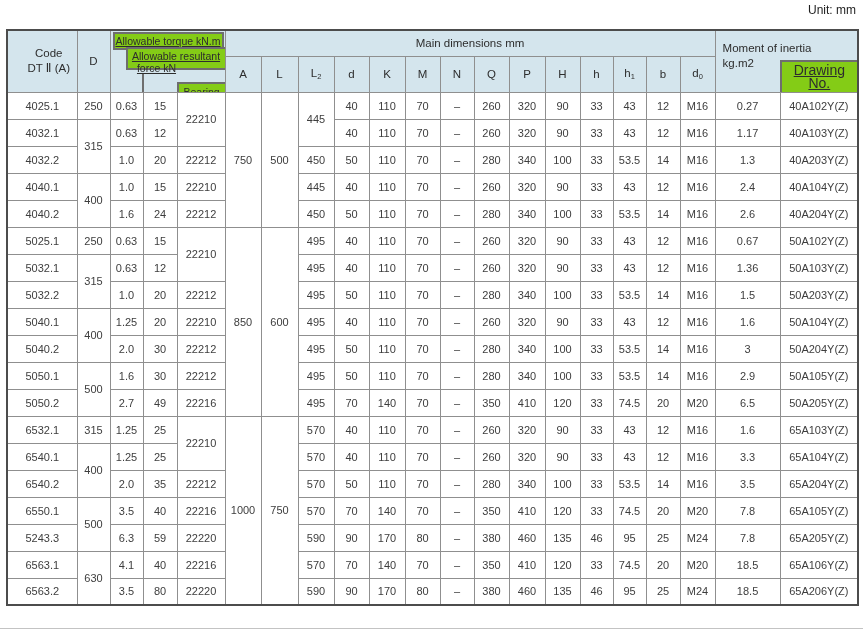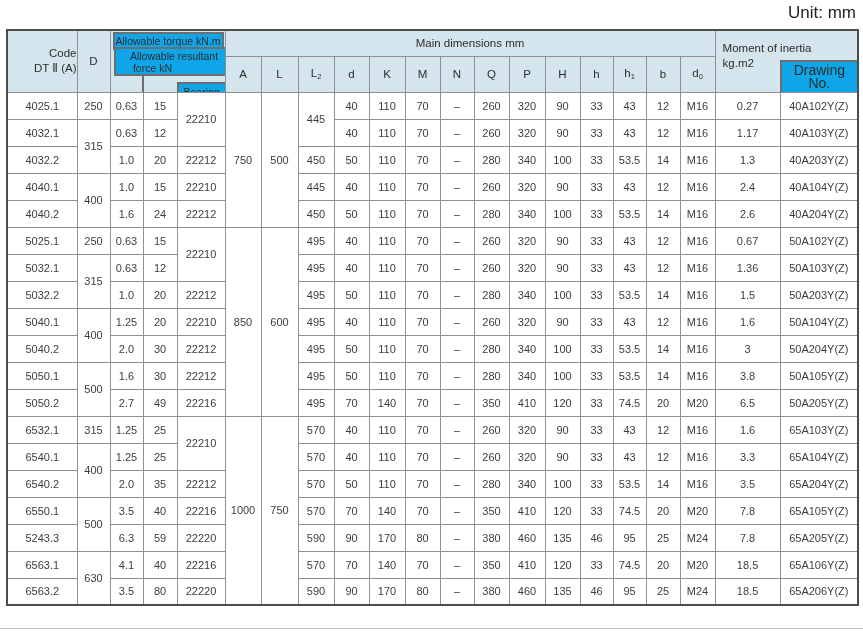--- a/index.html
+++ b/index.html
@@ -1,38 +1,38 @@
 <!DOCTYPE html>
 <html><head>
 <meta charset="utf-8">
 <style>
   html,body{margin:0;padding:0;background:#fff;}
   .page{position:relative;width:863px;height:633px;background:#ffffff;overflow:hidden;
         font-family:"Liberation Sans","DejaVu Sans",sans-serif;}
-  .unit{position:absolute;top:3px;right:7px;font-size:17px;color:#1e1e1e;}
+  .unit{position:absolute;top:3px;right:7px;font-size:12px;color:#1e1e1e;}
   .bottom-rule{position:absolute;left:0;top:628px;width:863px;height:1px;background:#c3c3c3;}
 
   table.spec{position:absolute;left:6px;top:29px;width:851px;border-collapse:collapse;
              table-layout:fixed;border:2px solid #4c4c4c;}
   th,td{border:1px solid #8f8f8f;padding:0;text-align:center;vertical-align:middle;
         box-sizing:border-box;overflow:hidden;}
   thead th{background:#d4e5ed;font-weight:normal;color:#2d2d2d;font-size:11.5px;}
   tr.top-row th{height:26px;}
   tr.dims-row th{height:36px;}
   tbody td{font-size:11px;color:#3d3d3d;height:27px;background:#ffffff;}
-  .code-th{text-align:right;padding-left:13px;line-height:15px;}
+  .code-th{text-align:center;padding-left:13px;line-height:15px;}
   .two-line span{display:block;}
   sub.s{font-size:7.5px;vertical-align:-2px;}
 
   
   .callout-region{position:relative;}
-  .co-box{position:absolute;background:#0ea5e9;border:2px solid #6e6e6e;font-size:10.5px;
-          line-height:12px;color:#2d2d2d;box-sizing:border-box;}
+  .co-box{position:absolute;background:#84cc16;border:2px solid #6e6e6e;font-size:10.5px;
+          line-height:12px;color:#2d2d2d;box-sizing:border-box;text-decoration:underline;}
   .box-torque{left:2px;top:1px;right:1px;height:18px;display:flex;align-items:center;justify-content:center;z-index:1;}
-  .box-result{left:3px;top:16px;right:-2px;height:29px;z-index:2;padding-top:1px;padding-left:8px;}
+  .box-result{left:15px;top:16px;right:-2px;height:23px;z-index:2;padding-top:1px;}
   .box-result .l2{width:58px;text-align:center;display:block;}
   .box-result .l1{display:block;text-align:center;}
   .box-bearing{left:66px;top:33px;right:-2px;bottom:-2px;z-index:3;text-align:left;padding:2px 0 0 5px;margin-top:18px;}
   .box-bearing span{display:block;}
   .leader{position:absolute;left:31px;top:43px;bottom:-1px;width:2px;background:#6e6e6e;z-index:1;}
 
   
   .inertia-region{position:relative;padding-left:34px;}
   .inertia-text{position:absolute;left:7px;top:10px;text-align:left;line-height:15px;font-size:11.5px;}
   .inertia-text span{display:block;}
@@ -334,21 +334,21 @@
           <td>110</td>
           <td>70</td>
           <td>–</td>
           <td>280</td>
           <td>340</td>
           <td>100</td>
           <td>33</td>
           <td>53.5</td>
           <td>14</td>
           <td>M16</td>
-          <td>3.8</td>
+          <td>2.9</td>
           <td>50A105Y(Z)</td>
         </tr>
         <tr>
           <td>5050.2</td>
           <td>2.7</td>
           <td>49</td>
           <td>22216</td>
           <td>495</td>
           <td>70</td>
           <td>140</td>

